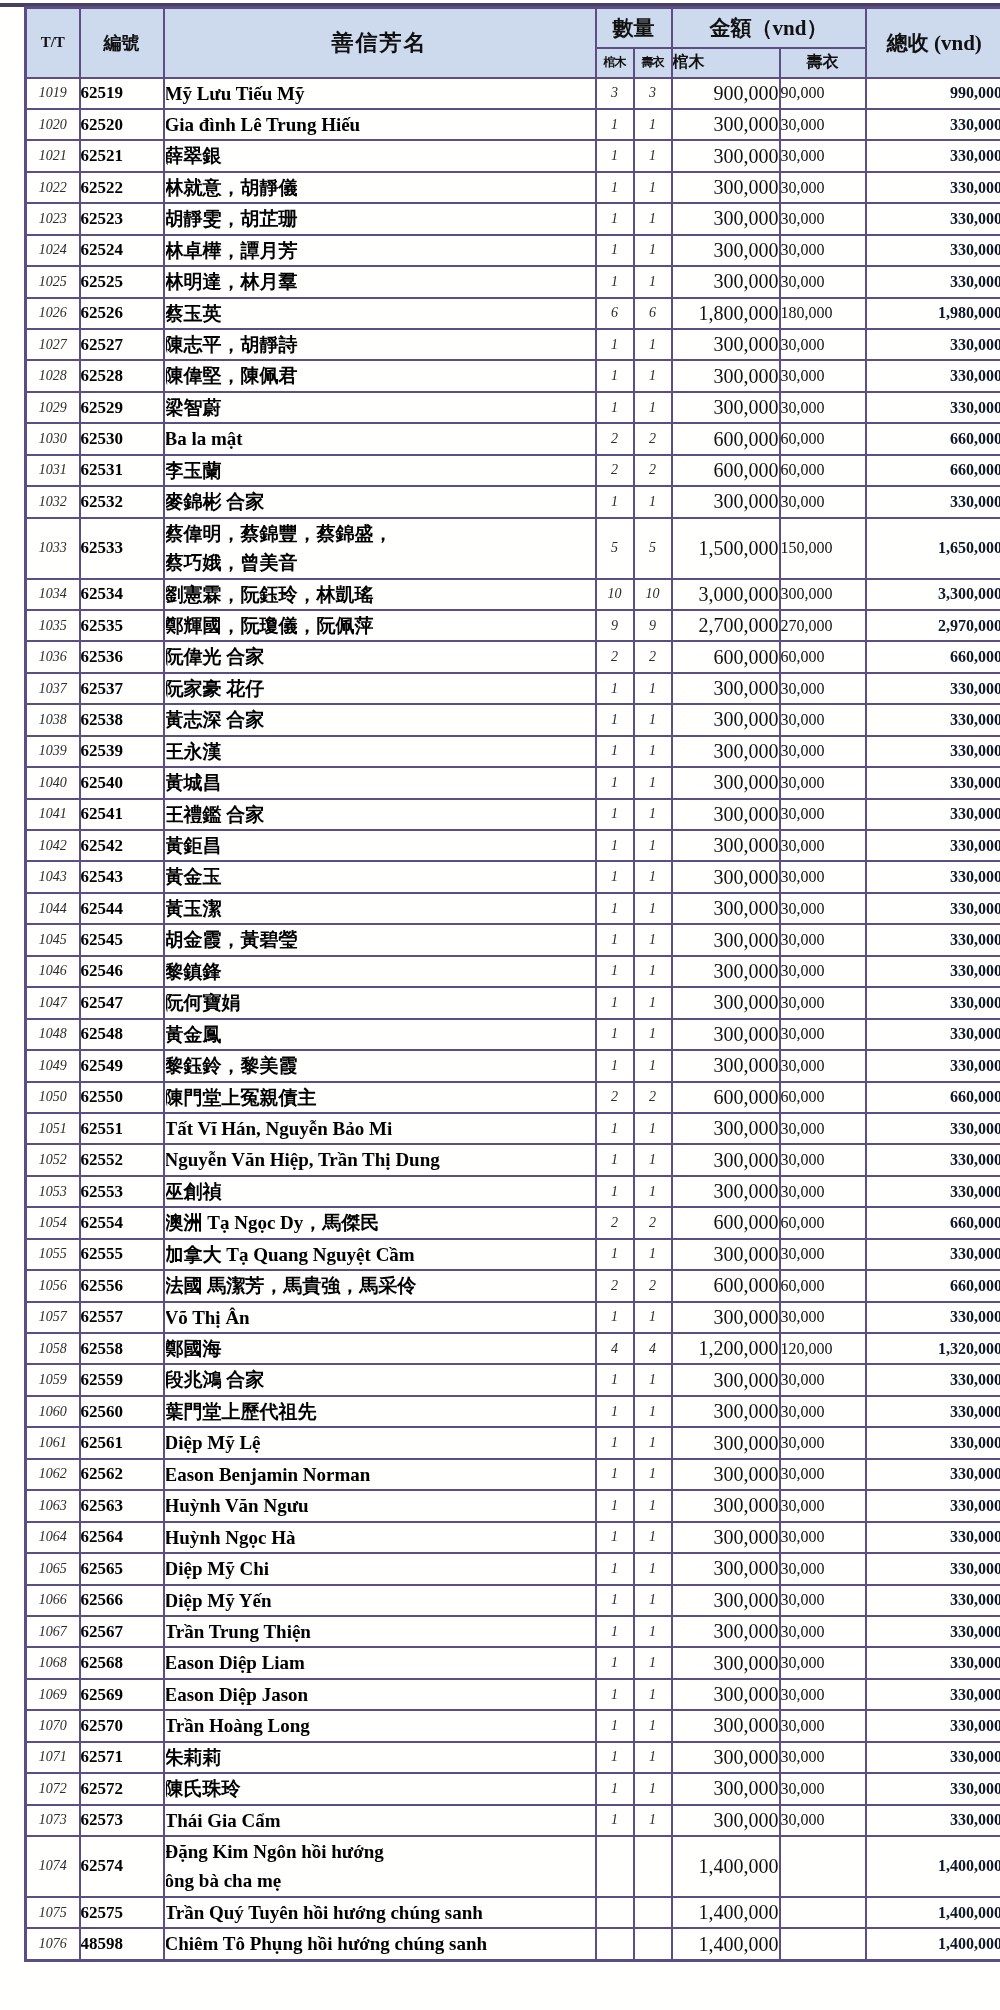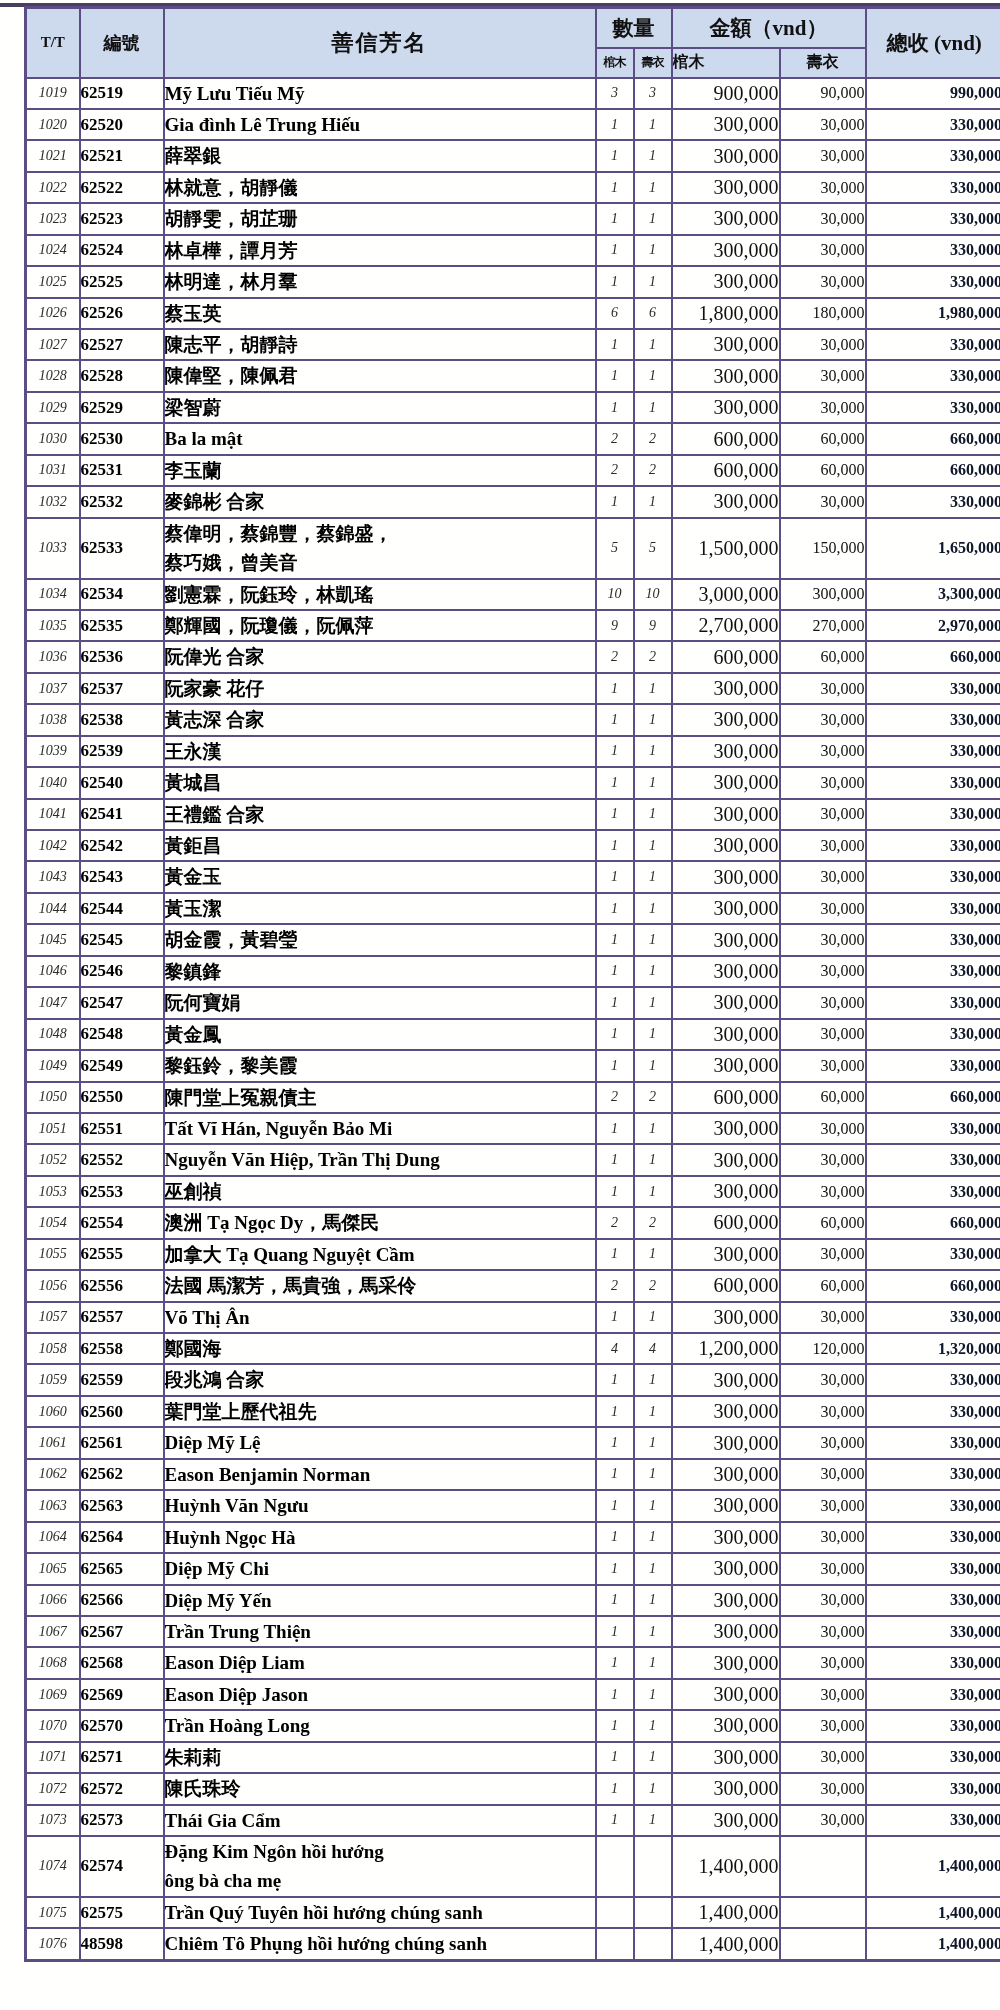--- a/index.html
+++ b/index.html
@@ -16,24 +16,24 @@
   .h-code{font-size:18px;}
   .h-name{font-size:22px;letter-spacing:2px;}
   .h-sub-qty{font-size:12px;letter-spacing:-1px;}
   .h-sub-amt{font-size:16px;text-align:left;padding-left:5px;}
   .h-sub-amt2{font-size:16px;text-align:center;}
   .hr1{height:40px;}
   .hr2{height:30px;}
   td.c-tt{font-style:italic;font-size:14px;text-align:center;color:#2b2b2b;}
   td.c-code{font-weight:bold;font-size:17px;text-align:left;color:#000;}
   td.c-name{font-weight:bold;font-size:19px;text-align:left;padding-left:4px;color:#000;
-            white-space:pre-line;line-height:1.55;}
+            white-space:pre-line;line-height:1.55;border-radius:11px;}
   td.c-q{font-style:italic;font-size:14px;text-align:center;color:#2b2b2b;}
   td.c-a1{font-size:20px;text-align:right;padding-right:4px;color:#111;}
-  td.c-a2{font-size:16px;text-align:right;padding-right:12px;color:#111;}
+  td.c-a2{font-size:16px;padding-right:12px;color:#111;}
   td.c-tot{font-weight:bold;font-size:16px;text-align:right;padding-right:7px;color:#0f172a;}
   tr.r{height:29px;}
   tr.r-tall{height:60px;}
 </style>
 </head>
 <body>
 
 <div class="page">
   <div class="top-rule"></div>
   <table class="ledger">

